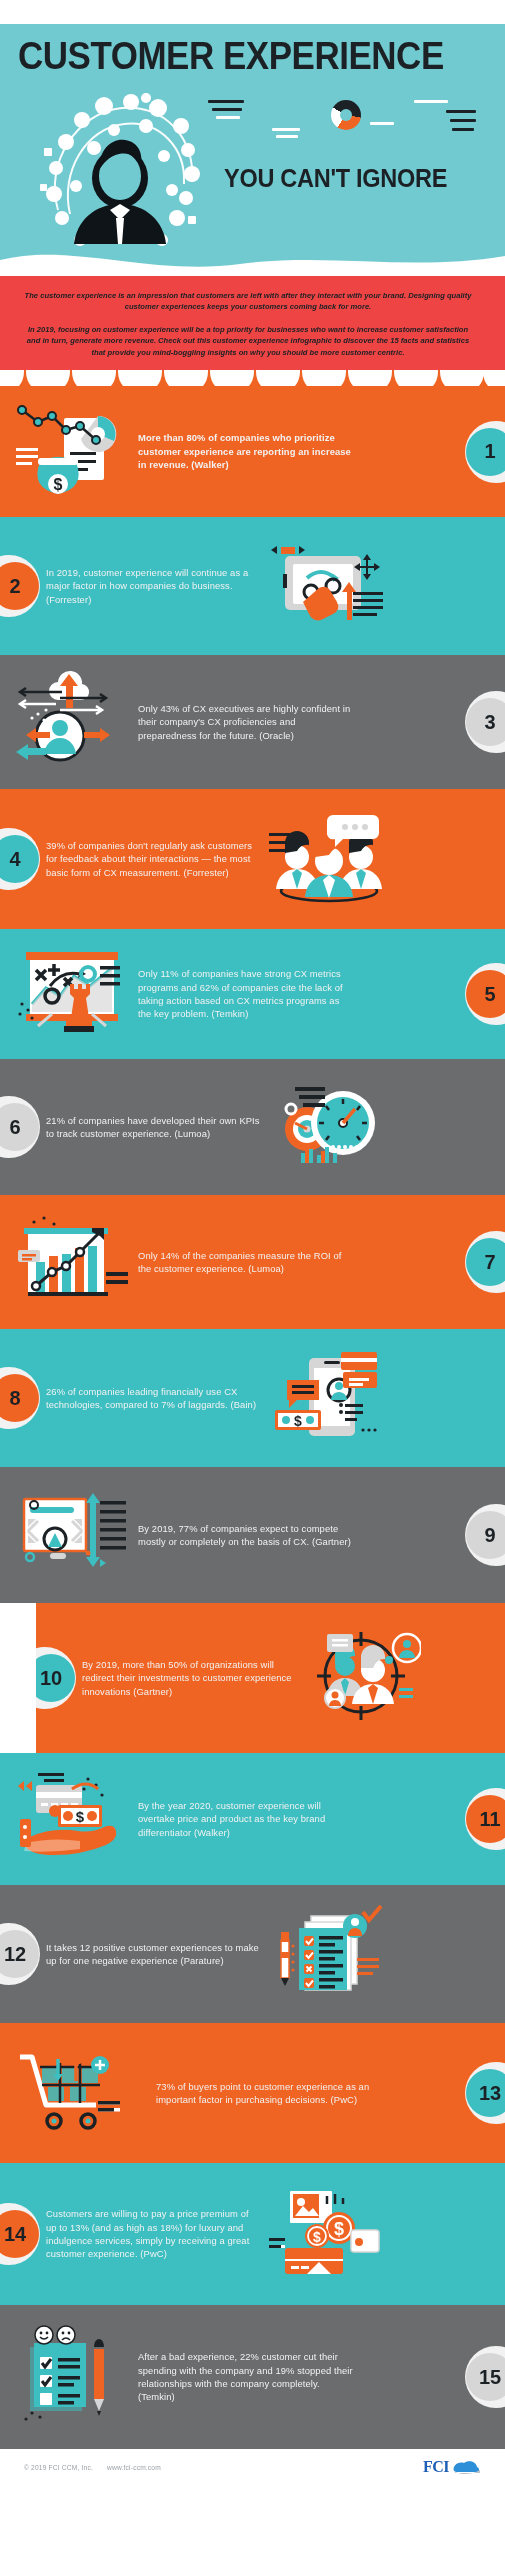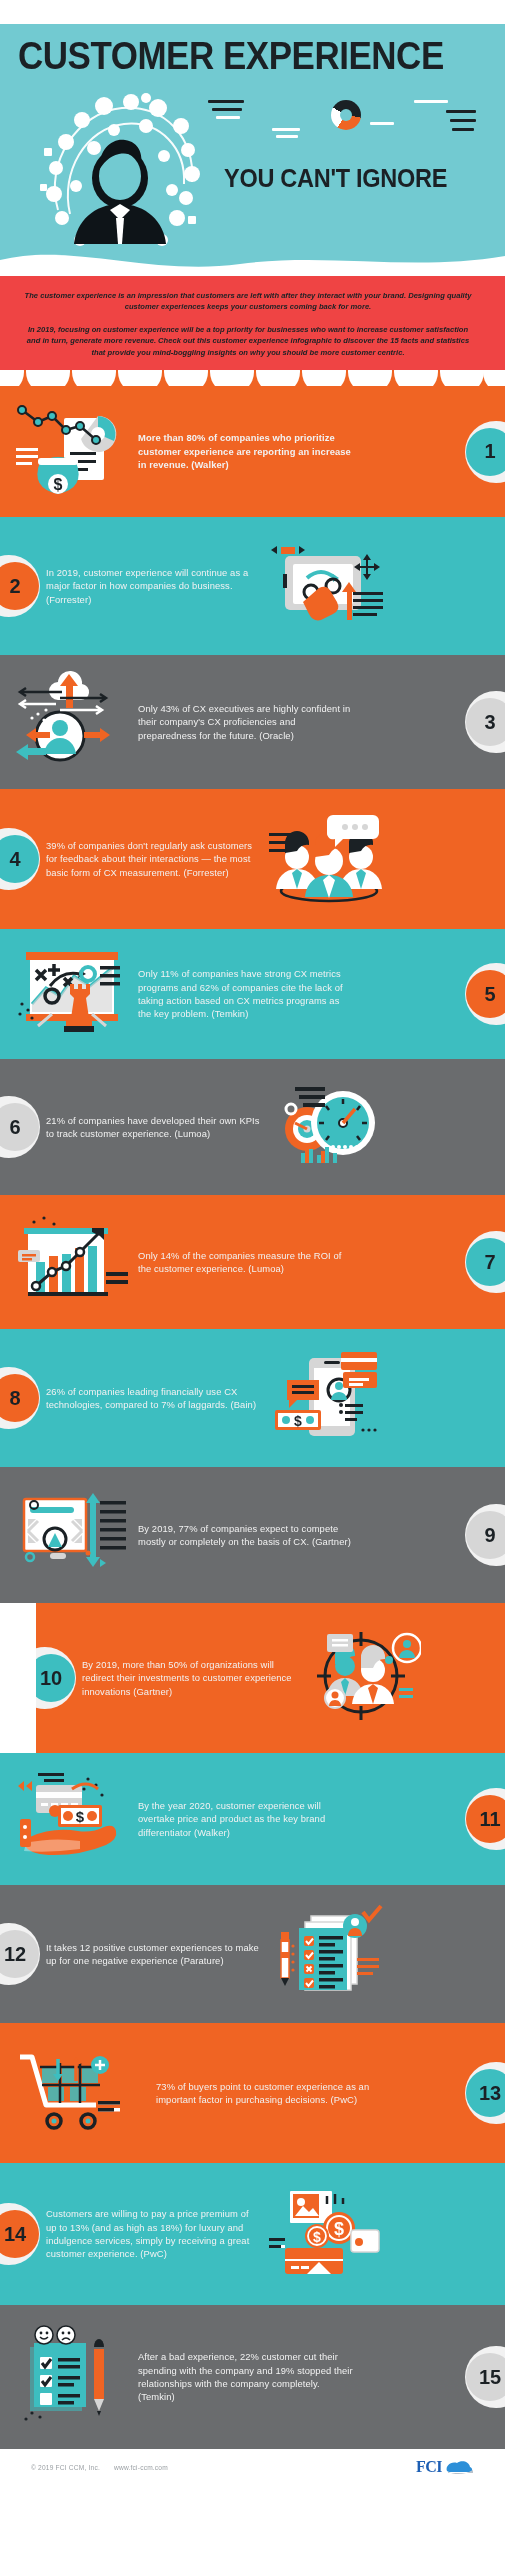--- a/index.html
+++ b/index.html
@@ -173,21 +173,21 @@
 
   .art { position: relative; z-index: 2; flex: 0 0 auto; }
 
   
   .footer {
     width: 505px;
     height: 36px;
     background: #ffffff;
     display: flex;
     align-items: center;
-    padding: 0 31px;
+    padding: 0 24px;
   }
   .foot-text {
     font-size: 6.6px;
     color: #9BA0A4;
     letter-spacing: 0.2px;
   }
   .foot-text .url { margin-left: 12px; }
   .foot-logo {
     margin-left: auto;
     display: flex;

